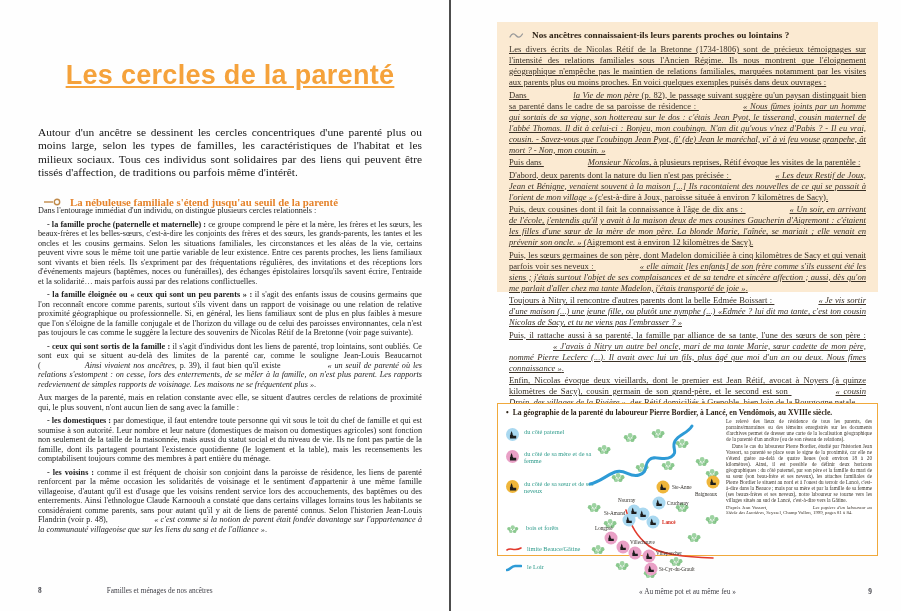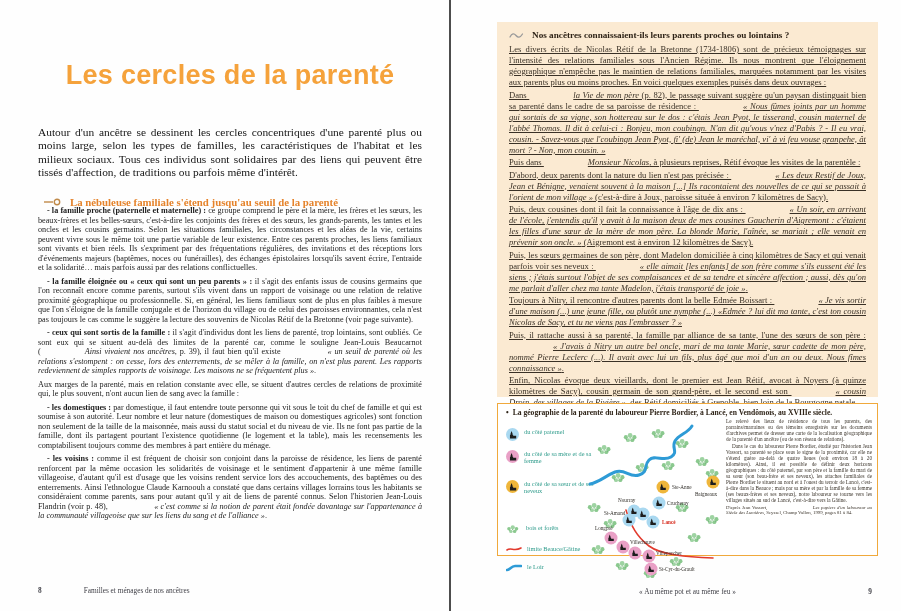--- a/index.html
+++ b/index.html
@@ -9,39 +9,39 @@
   .s-i{font-style:italic;padding-left:44px;}
   .para{margin:0;}
 
   
   .divider{position:absolute;left:449px;top:0;width:2px;height:611px;background:#4d4d4d;}
 
   
   .page-left{position:absolute;left:0;top:0;width:449px;height:611px;}
   .lp-title{position:absolute;left:38px;top:60px;width:384px;text-align:center;
             font-family:"Liberation Sans",sans-serif;font-weight:bold;font-size:27px;
-            color:#F5A23B;letter-spacing:.3px;}
+            color:#F5A23B;letter-spacing:.3px;text-decoration:underline;}
   .lp-intro{position:absolute;left:38px;top:126px;width:384px;text-align:justify;
             font-weight:normal;font-size:11.4px;line-height:13.4px;color:#141414;}
   .lp-sechead{position:absolute;left:44px;top:196px;width:378px;display:flex;align-items:center;gap:9px;
               color:#E5832B;font-weight:bold;font-size:10.8px;}
   .lp-sechead svg{flex:0 0 auto;}
   .lp-body{position:absolute;left:38px;top:206px;width:384px;font-size:8.2px;line-height:9.5px;
            text-align:justify;color:#1d1d1d;}
   .lp-body .para{margin-bottom:4px;}
   .lp-body .para.ind{text-indent:9px;}
   .lp-footer{position:absolute;left:38px;top:586px;width:384px;font-size:7.3px;color:#3f3f46;}
   .lp-footer .num{display:inline-block;font-weight:bold;}
-  .lp-footer .bktitle{display:inline-block;margin-left:42px;}
+  .lp-footer .bktitle{display:inline-block;margin-left:65px;}
 
   
   .page-right{position:absolute;left:451px;top:0;width:450px;height:611px;}
 
   
-  .retif-box{position:absolute;left:46px;top:22px;width:381px;height:375px;background:#FBEAD2;
+  .retif-box{position:absolute;left:46px;top:22px;width:381px;height:270px;background:#FBEAD2;
              box-sizing:border-box;padding:8px 12px 6px 12px;}
   .retif-head{display:flex;align-items:center;gap:7px;font-weight:bold;font-size:9.2px;color:#2e2317;
               margin-bottom:4px;}
   .retif-body{font-size:8.6px;line-height:11px;text-align:justify;color:#3a3126;text-decoration:underline;}
   .retif-body .para{margin-bottom:1.5px;}
   .retif-body .para.src{font-size:6.9px;line-height:8.2px;margin-top:2px;color:#4a4138;}
 
   
   .map-box{position:absolute;left:46px;top:403px;width:381px;height:153px;background:#ffffff;
            border:1.2px solid #F0A93C;box-sizing:border-box;}
@@ -92,20 +92,21 @@
   <div class="lp-title">Les cercles de la parenté</div>
   <div class="lp-intro">Autour d'un ancêtre se dessinent les cercles concentriques d'une parenté plus ou moins large, selon les types de familles, les caractéristiques de l'habitat et les milieux sociaux. Tous ces individus sont solidaires par des liens qui peuvent être tissés d'affection, de traditions ou parfois même d'intérêt.</div>
   <div class="lp-sechead">
     <svg width="17" height="10" viewBox="0 0 17 10">
       <line x1="0" y1="5" x2="9" y2="5" stroke="#c08a4a" stroke-width="1.4"></line>
       <circle cx="13" cy="5" r="2.7" fill="none" stroke="#c08a4a" stroke-width="1.4"></circle>
     </svg>
     <span>La nébuleuse familiale s'étend jusqu'au seuil de la parenté</span>
   </div>
   <div class="lp-body">
+      <p class="para"><span>Dans l'entourage immédiat d'un individu, on distingue plusieurs cercles relationnels :</span></p>
       <p class="para ind"><span class="s-b">- la famille proche (paternelle et maternelle) : </span><span>ce groupe comprend le père et la mère, les frères et les sœurs, les beaux-frères et les belles-sœurs, c'est-à-dire les conjoints des frères et des sœurs, les grands-parents, les tantes et les oncles et les cousins germains. Selon les situations familiales, les circonstances et les aléas de la vie, certains peuvent vivre sous le même toit une partie variable de leur existence. Entre ces parents proches, les liens familiaux sont vivants et bien réels. Ils s'expriment par des fréquentations régulières, des invitations et des réceptions lors d'événements majeurs (baptêmes, noces ou funérailles), des échanges épistolaires lorsqu'ils savent écrire, l'entraide et la solidarité… mais parfois aussi par des relations conflictuelles.</span></p>
       <p class="para ind"><span class="s-b">- la famille éloignée ou « ceux qui sont un peu parents » : </span><span>il s'agit des enfants issus de cousins germains que l'on reconnaît encore comme parents, surtout s'ils vivent dans un rapport de voisinage ou une relation de relative proximité géographique ou professionnelle. Si, en général, les liens familiaux sont de plus en plus faibles à mesure que l'on s'éloigne de la famille conjugale et de l'horizon du village ou de celui des paroisses environnantes, cela n'est pas toujours le cas comme le suggère la lecture des souvenirs de Nicolas Rétif de la Bretonne (voir page suivante).</span></p>
       <p class="para ind"><span class="s-b">- ceux qui sont sortis de la famille : </span><span>il s'agit d'individus dont les liens de parenté, trop lointains, sont oubliés. Ce sont eux qui se situent au-delà des limites de la parenté car, comme le souligne Jean-Louis Beaucarnot (</span><span class="s-i">Ainsi vivaient nos ancêtres</span><span>, p. 39), il faut bien qu'il existe </span><span class="s-i">« un seuil de parenté où les relations s'estompent : on cesse, lors des enterrements, de se mêler à la famille, on n'est plus parent. Les rapports redeviennent de simples rapports de voisinage. Les maisons ne se fréquentent plus »</span><span>.</span></p>
       <p class="para"><span>Aux marges de la parenté, mais en relation constante avec elle, se situent d'autres cercles de relations de proximité qui, le plus souvent, n'ont aucun lien de sang avec la famille :</span></p>
       <p class="para ind"><span class="s-b">- les domestiques : </span><span>par domestique, il faut entendre toute personne qui vit sous le toit du chef de famille et qui est soumise à son autorité. Leur nombre et leur nature (domestiques de maison ou domestiques agricoles) sont fonction non seulement de la taille de la maisonnée, mais aussi du statut social et du niveau de vie. Ils ne font pas partie de la famille, dont ils partagent pourtant l'existence quotidienne (le logement et la table), mais les recensements les comptabilisent toujours comme des membres à part entière du ménage.</span></p>
       <p class="para ind"><span class="s-b">- les voisins : </span><span>comme il est fréquent de choisir son conjoint dans la paroisse de résidence, les liens de parenté renforcent par la même occasion les solidarités de voisinage et le sentiment d'appartenir à une même famille villageoise, d'autant qu'il est d'usage que les voisins rendent service lors des accouchements, des baptêmes ou des enterrements. Ainsi l'ethnologue Claude Karnoouh a constaté que dans certains villages lorrains tous les habitants se considéraient comme parents, sans pour autant qu'il y ait de liens de parenté connus. Selon l'historien Jean-Louis Flandrin (voir p. 48), </span><span class="s-i">« c'est comme si la notion de parent était fondée davantage sur l'appartenance à la communauté villageoise que sur les liens du sang et de l'alliance »</span><span>.</span></p>
     </div>
   <div class="lp-footer">
     <span class="num">8</span><span class="bktitle">Familles et ménages de nos ancêtres</span>
   </div>

